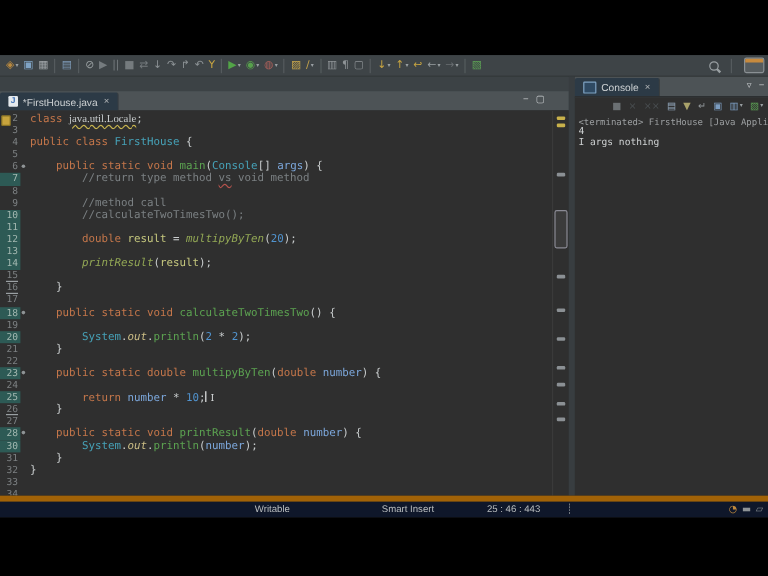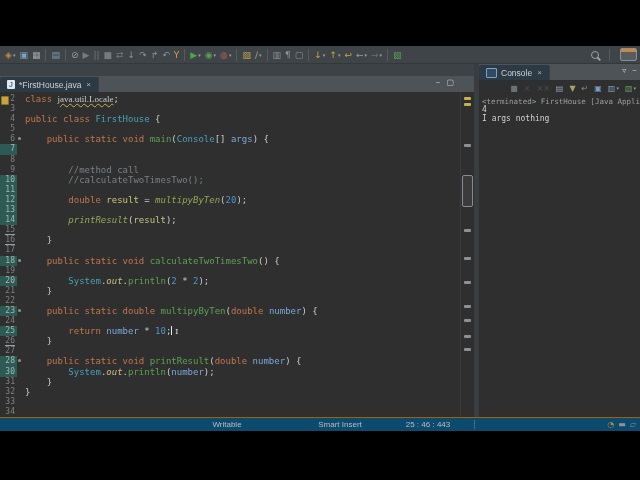--- a/index.html
+++ b/index.html
@@ -63,22 +63,22 @@
   .ovthumb{position:absolute;left:1px;right:1px;border:1px solid #8a8a94;border-radius:2px;background:rgba(255,255,255,.06);}
 
   
   .console-toolbar{height:14px;display:flex;justify-content:flex-end;align-items:center;gap:2px;padding-right:2px;}
   .console-toolbar .tbi{font-size:8px;height:11px;line-height:11px;}
   .console-body{padding:2px 0 0 3px;}
   .cterm{font:7.5px/9px "DejaVu Sans Mono",monospace;color:#9c9fa1;white-space:nowrap;overflow:hidden;}
   .cline{font:8px/8.5px "DejaVu Sans Mono",monospace;color:#cfd2d3;white-space:pre;}
 
   
-  .statusbar{position:absolute;left:0;bottom:0;width:640px;height:13px;background:#0c4a6e;
-    border-top:1px solid #a16207;font-size:8px;color:#b9bdbf;}
+  .statusbar{position:absolute;left:0;bottom:0;width:640px;height:13px;background:#0f172a;
+    border-top:5px solid #a16207;font-size:8px;color:#b9bdbf;}
   .sb{position:absolute;top:2px;text-align:center;}
   .sb-writable{left:192px;width:70px;}
   .sb-insert{left:298px;width:84px;}
   .sb-pos{left:390px;width:76px;}
   .sb-handle{left:472px;color:#8e9396;}
   .sb-icons{position:absolute;right:4px;top:1px;display:flex;gap:4px;align-items:center;}
   .sb-icons .tbi{font-size:8px;height:11px;line-height:11px;padding:0;}
 </style>
 </head>
 <body>
@@ -166,20 +166,21 @@
             <pre></pre>
           </div>
           <div class="crow">
             <span class="gut"><span>6</span></span>
             <span class="fold on"></span>
             <pre><span class="tk-w">    </span><span class="tk-k">public static void </span><span class="tk-m">main</span><span class="tk-w">(</span><span class="tk-t">Console</span><span class="tk-w">[] </span><span class="tk-p">args</span><span class="tk-w">) {</span></pre>
           </div>
           <div class="crow">
             <span class="gut diff"><span>7</span></span>
             <span class="fold"></span>
+            <pre><span class="tk-w">        </span><span class="tk-o">//return type method </span><span class="tk-s">vs</span><span class="tk-o"> void method</span></pre>
           </div>
           <div class="crow">
             <span class="gut"><span>8</span></span>
             <span class="fold"></span>
             <pre></pre>
           </div>
           <div class="crow">
             <span class="gut"><span>9</span></span>
             <span class="fold"></span>
             <pre><span class="tk-w">        </span><span class="tk-o">//method call</span></pre>

